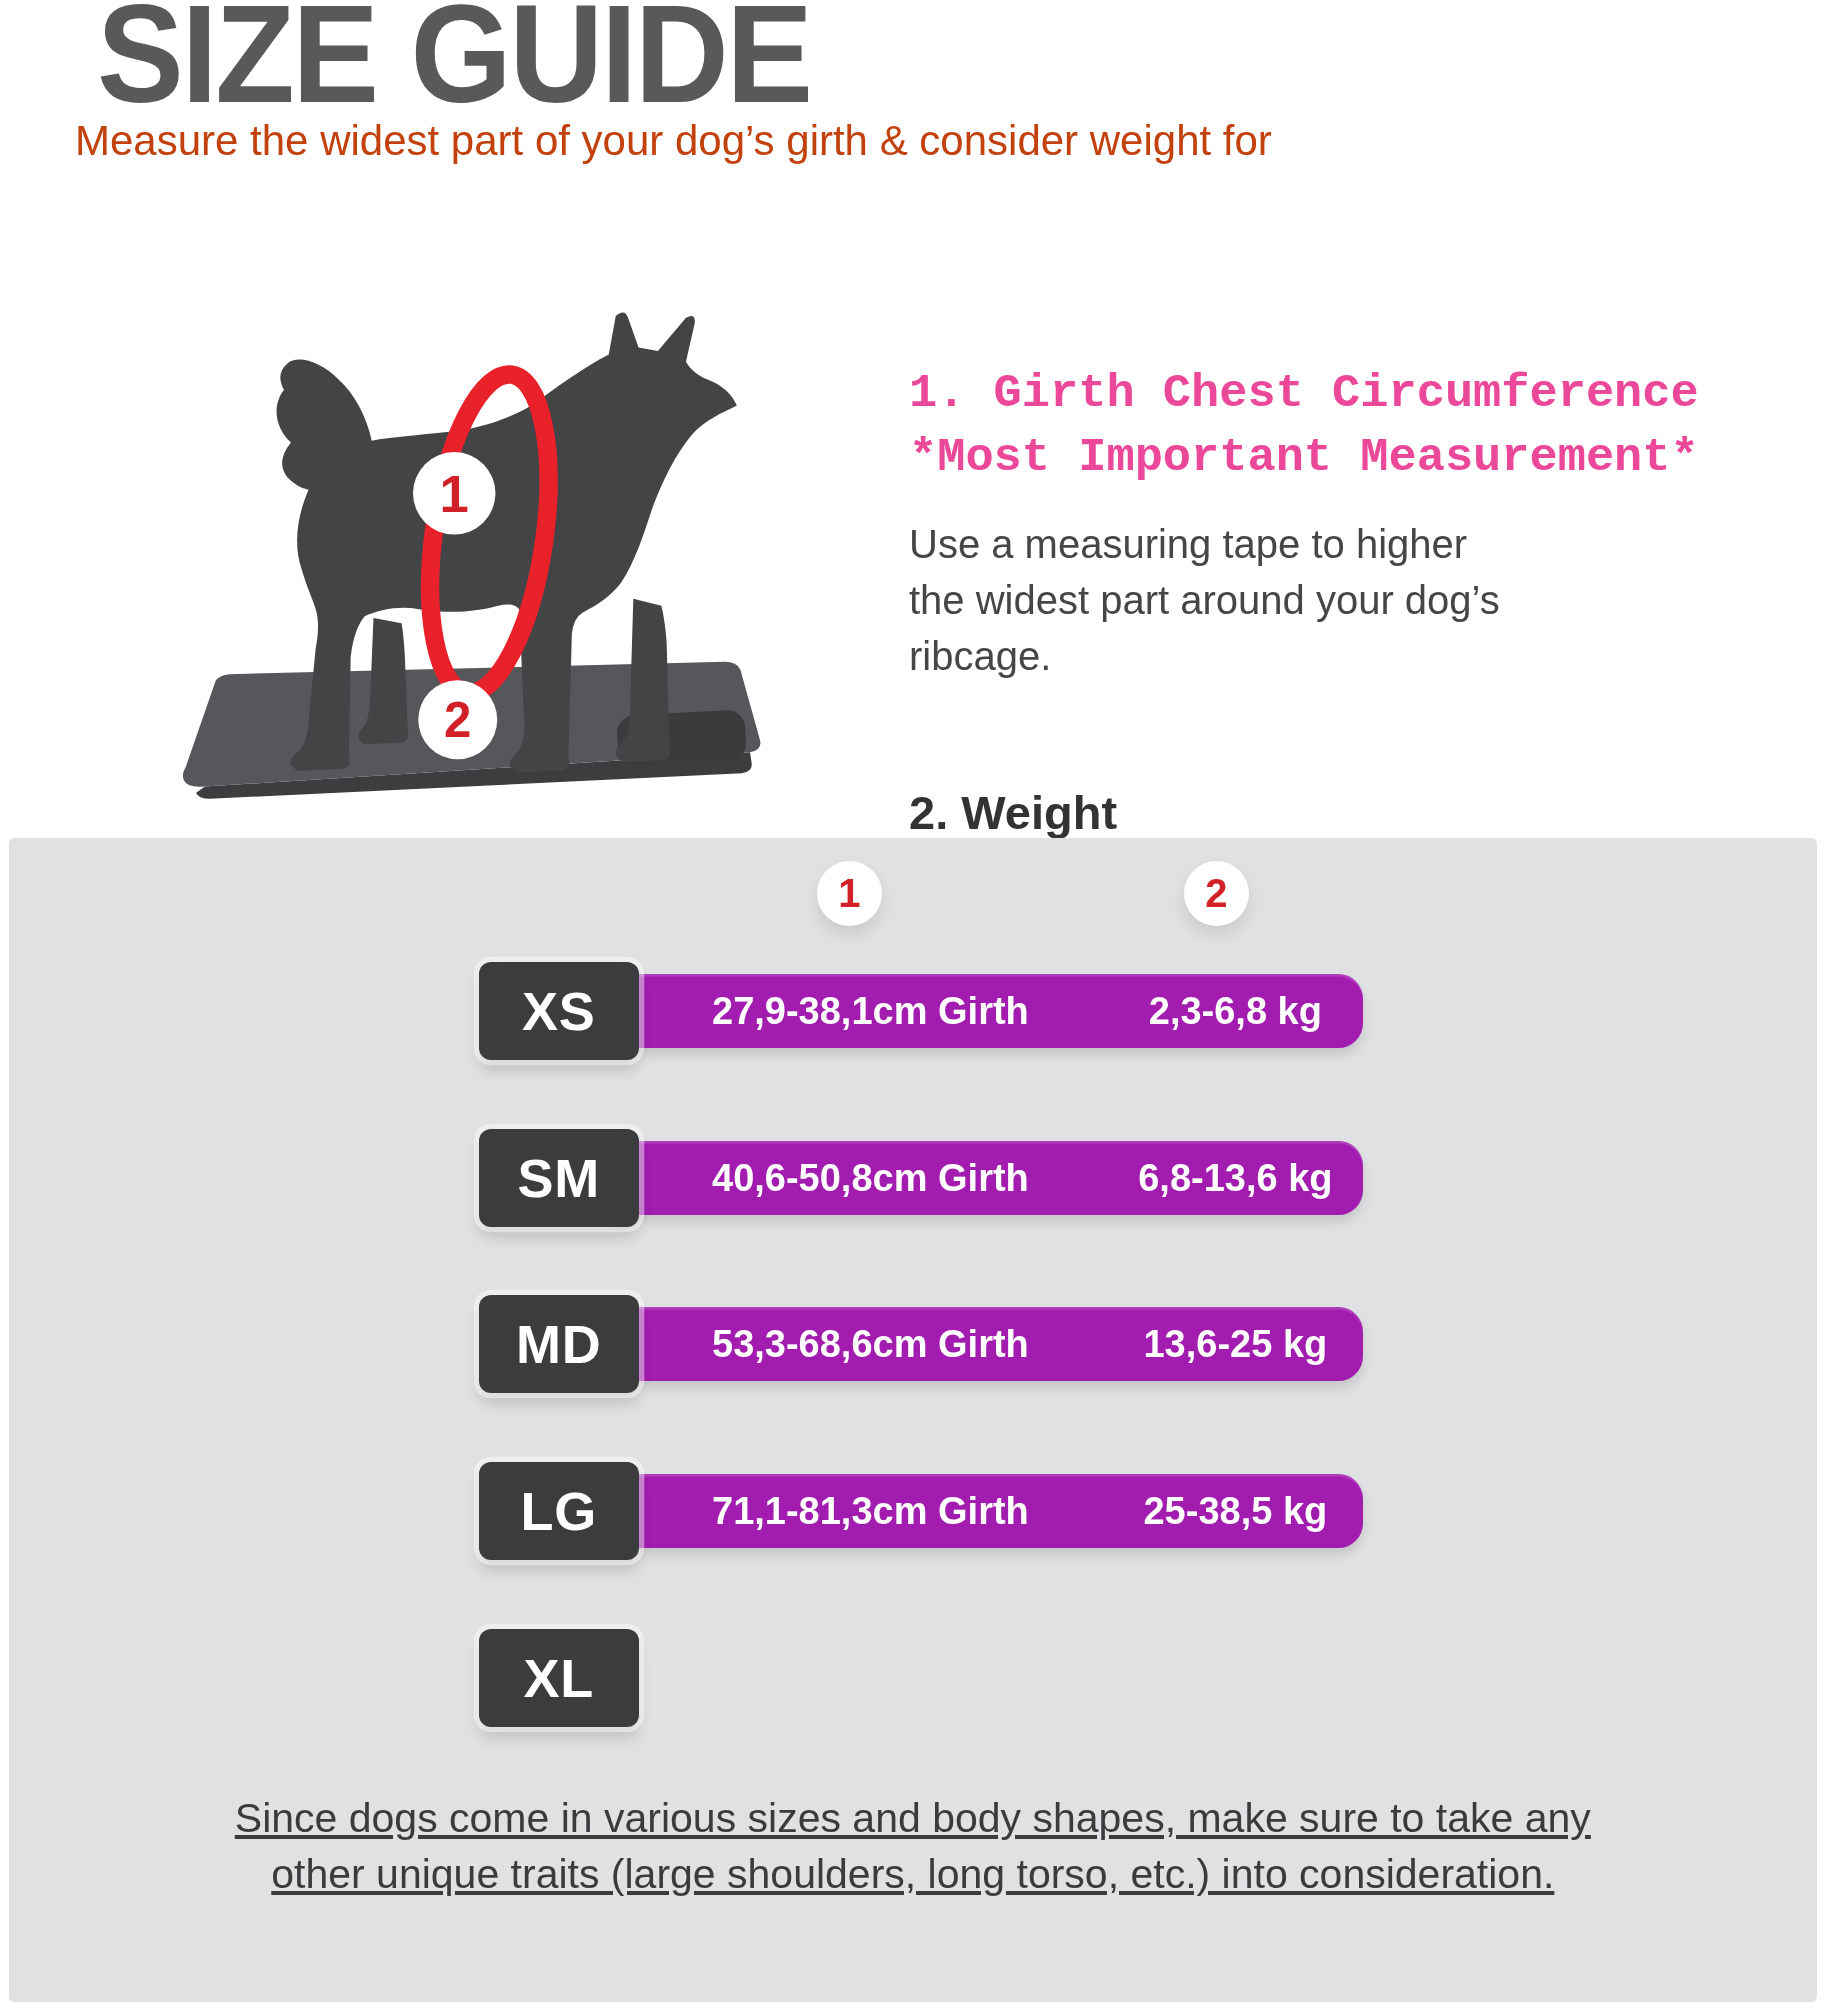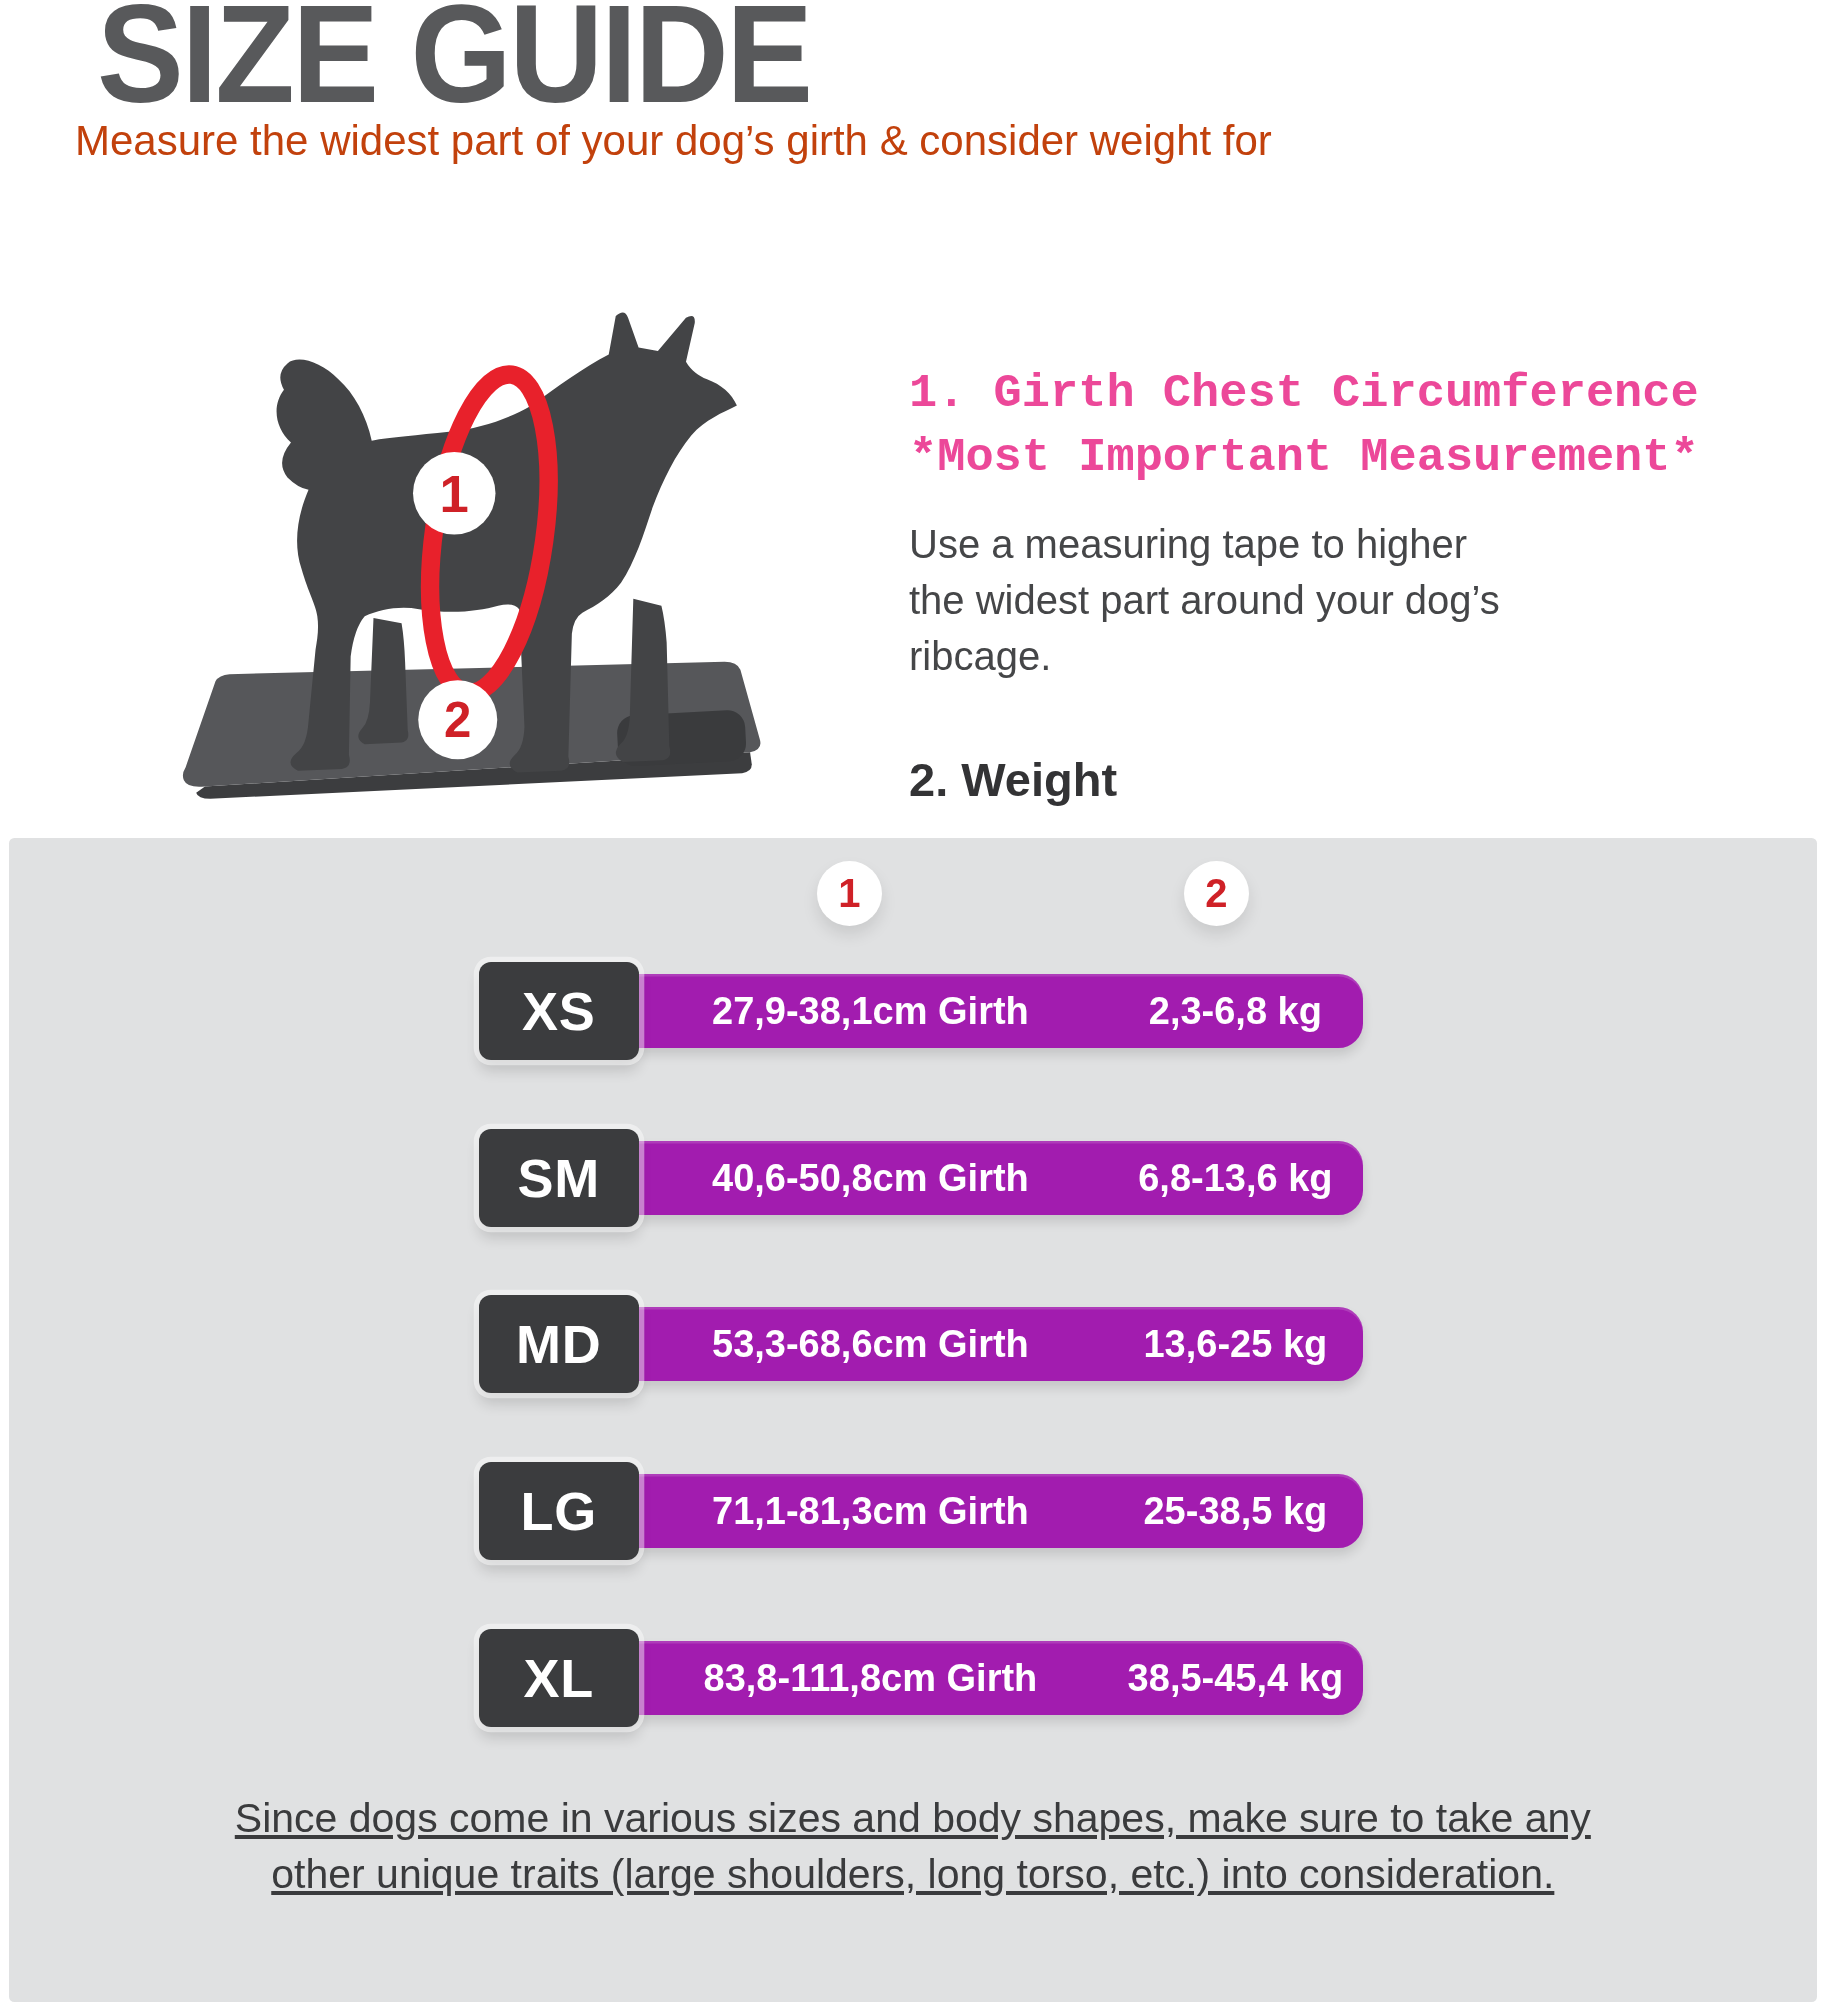--- a/index.html
+++ b/index.html
@@ -14,21 +14,21 @@
     color:#58595b;transform:scaleX(.93);transform-origin:left top;white-space:nowrap;
   }
   .intro{
     position:absolute;left:75px;top:111px;
     font-size:42px;line-height:60px;color:#c2410c;white-space:nowrap;
   }
   .figure-svg{position:absolute;left:140px;top:307px;width:632px;height:492px;}
   .steps-col{position:absolute;left:909px;top:362px;}
   .step-title{font-size:47px;line-height:64px;font-weight:700;color:#ec4899;white-space:nowrap;font-family:Liberation Mono, monospace;}
   .step-body{margin-top:26px;font-size:40px;line-height:56px;color:#454648;white-space:nowrap;}
-  .step2-title{margin-top:68px;font-size:47px;font-weight:700;color:#333335;white-space:nowrap;}
+  .step2-title{margin-top:101px;font-size:47px;font-weight:700;color:#333335;white-space:nowrap;}
   
   .panel{
     position:absolute;left:8.8px;top:838px;width:1808px;height:1164px;
     background:#e0e1e2;border-radius:5.3px;
   }
   .panel-badge{
     position:absolute;top:23px;width:65px;height:65px;border-radius:50%;
     background:#ffffff;box-shadow:0 8.8px 16px rgba(0,0,0,.10);
     display:flex;align-items:center;justify-content:center;
     font-size:40px;font-weight:700;color:#cf2127;
@@ -140,24 +140,20 @@
 
     <div class="size-row row-3">
       <div class="size-bar">
         <span class="girth-text">71,1-81,3cm Girth</span>
         <span class="weight-text">25-38,5 kg</span>
       </div>
       <div class="size-label">LG</div>
     </div>
 
     <div class="size-row row-4">
-      <div class="size-bar">
-        <span class="girth-text">83,8-111,8cm Girth</span>
-        <span class="weight-text">38,5-45,4 kg</span>
-      </div>
       <div class="size-label">XL</div>
     </div>
 
     <div class="panel-footer">
       <div>Since dogs come in various sizes and body shapes, make sure to take any</div>
       <div>other unique traits (large shoulders, long torso, etc.) into consideration.</div>
     </div>
   </div>
 
 </div>

